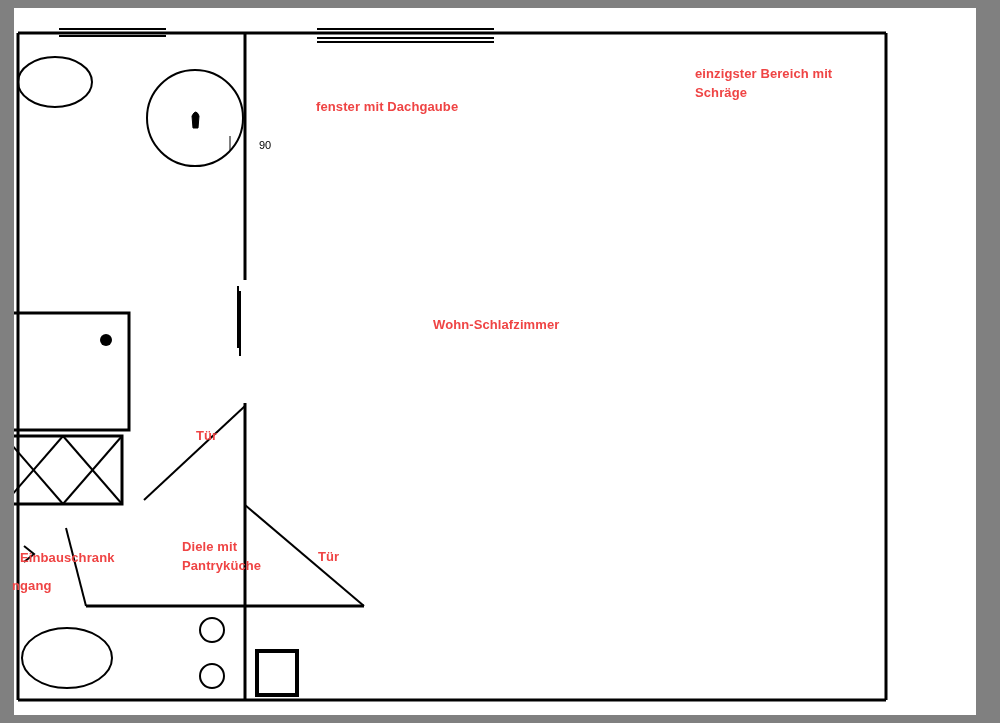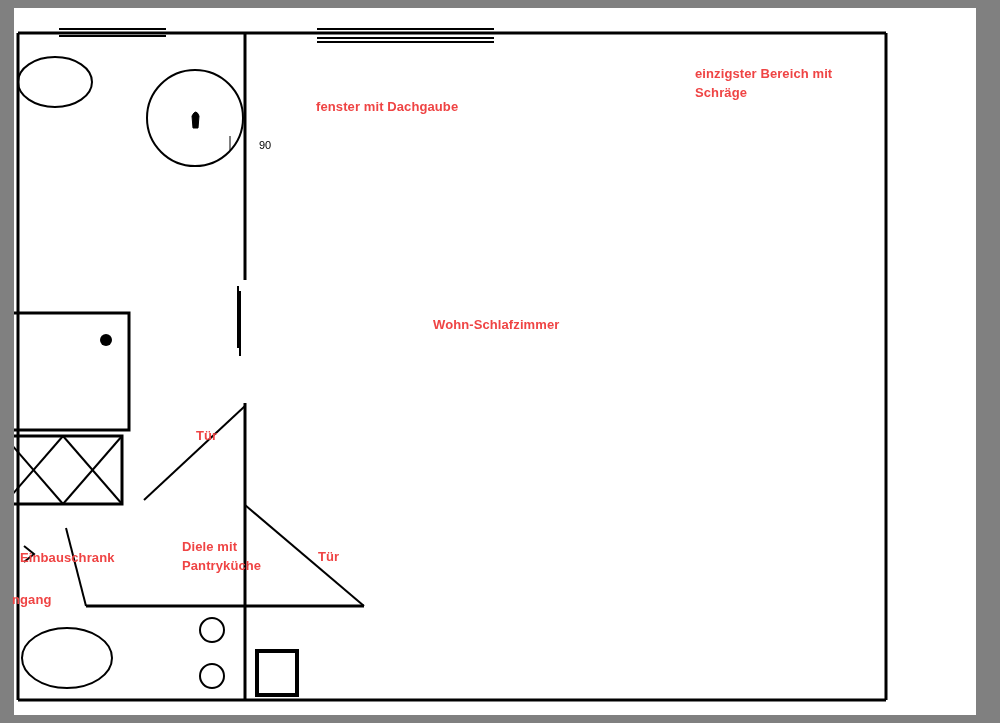--- a/index.html
+++ b/index.html
@@ -128,18 +128,18 @@
 
     <div class="label" style="left:182px; top:418px;">Tür</div>
 
     <div class="label" style="left:304px; top:539px;">Tür</div>
 
     <div class="label" style="left:6px; top:524px;margin-top:16px;">Einbauschrank</div>
 
     <div class="label" style="left:124px; top:529px;margin-left:44px;">Diele mit
 Pantryküche</div>
 
-    <div class="label" style="left:-2px; top:582px;">ngang</div>
+    <div class="label" style="left:-2px; top:568px;">ngang</div>
 
     <div class="dim" style="left:219px; top:131px;padding-left:26px;">90</div>
 
   </div>
 </div>
 
 </body></html>

